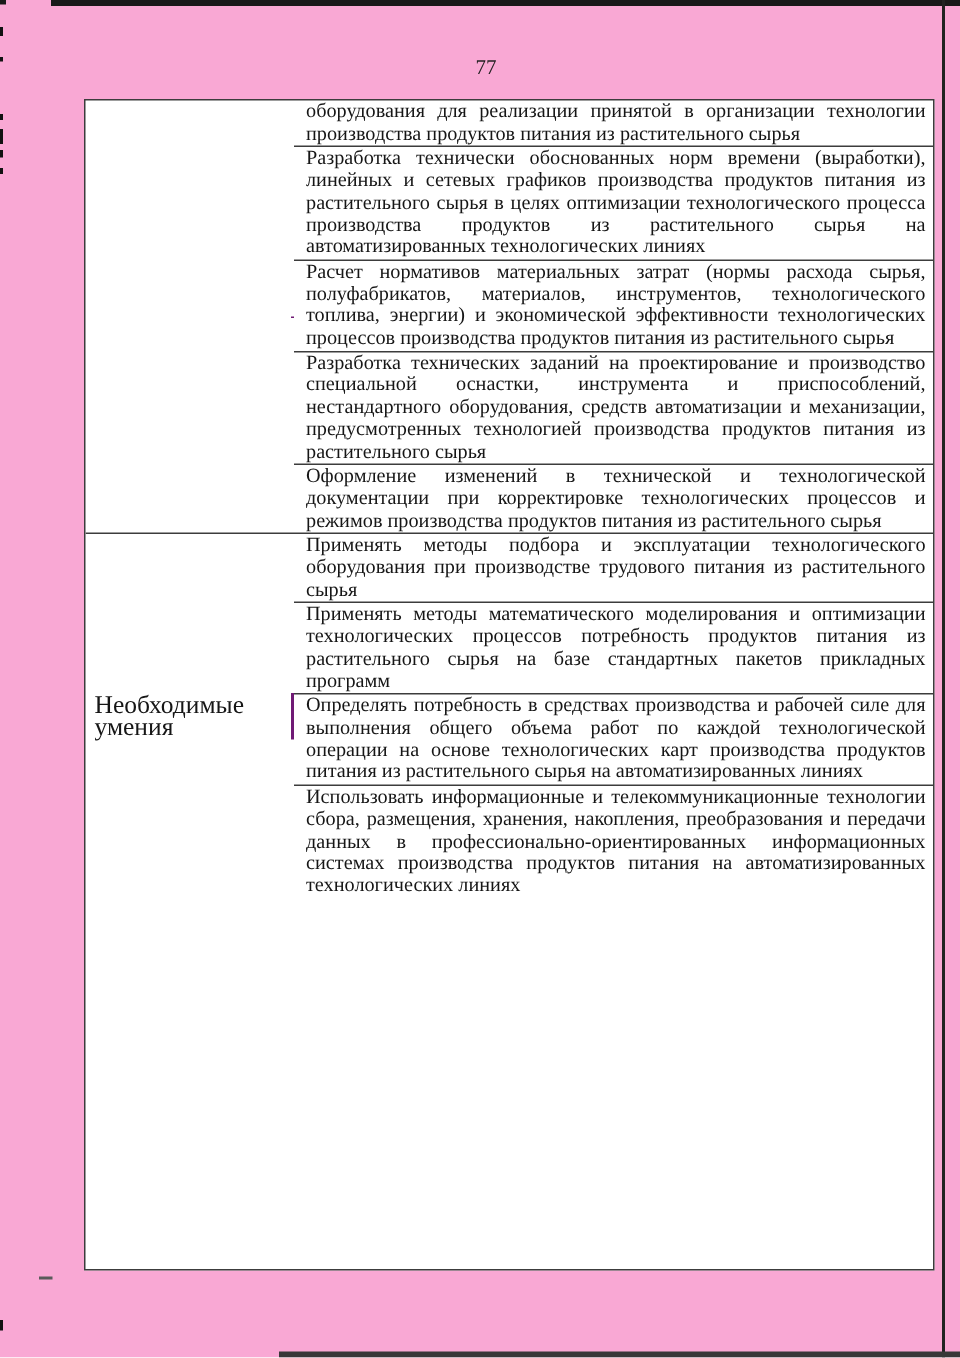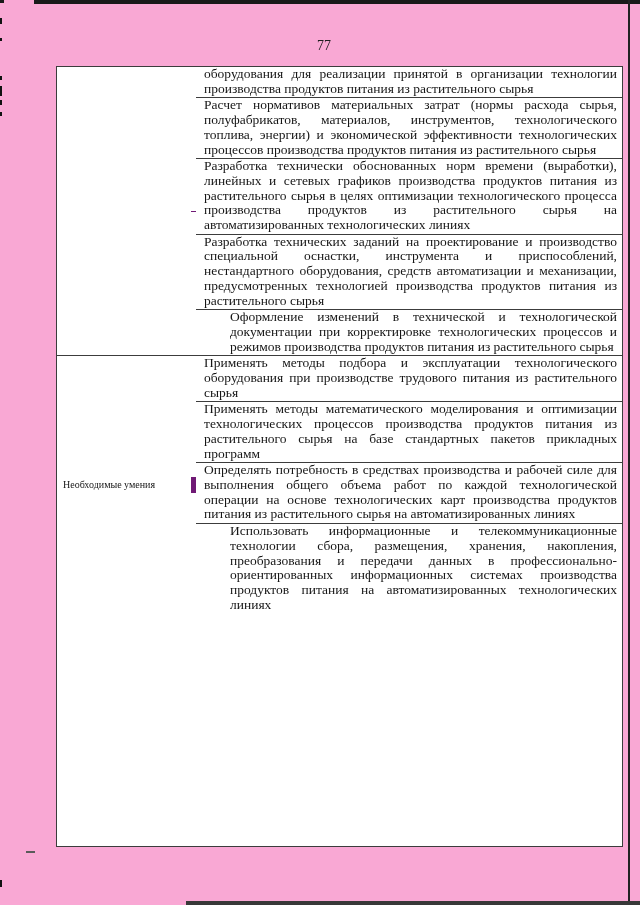--- a/index.html
+++ b/index.html
@@ -22,32 +22,32 @@
     position: absolute; left: 56px; top: 66px;
     width: 567px; height: 781px;
     border: 1px solid #3c3c3c;
     overflow: hidden;
     background: #fff;
   }
   .section { display: flex; width: 100%; align-items: center; }
   .section.sec-divider { border-bottom: 1px solid #3c3c3c; }
   .cell-label {
     width: 139px; flex: none;
-    border-right: 5px solid #701a75;
+    border-right: 2px solid #701a75;
     padding: 1px 4px 0 6px;
-    font-size: 10px; line-height: 14.7px;
+    font-size: 17px; line-height: 14.7px;
   }
   .cell-items { flex: 1; min-width: 0; display: block; }
   .item {
     font-size: 13.5px; line-height: 14.7px;
     text-align: justify;
     padding: 0 5px 1px 8px;
     border-bottom: 1px solid #3c3c3c;
   }
-  .cell-items .item:last-child { border-bottom: none; margin-left: 26px; }
+  .cell-items .item:last-child { border-bottom: none; }
 
   
   .artifact { position: absolute; background: #191919; }
   .bar-top-main   { left: 34px;  top: 0;     width: 606px; height: 4px; }
   .bar-top-tick   { left: 0;     top: 0;     width: 4px;   height: 3px; }
   .edge-right     { left: 628px; top: 0;     width: 2px;   height: 905px; background:#222; }
   .bar-bottom     { left: 186px; top: 901px; width: 454px; height: 4px; background:#383838; }
   .ld1 { left:0; top:18px;  width:2px; height:6px;  background:#111; }
   .ld2 { left:0; top:38px;  width:2px; height:3px;  background:#111; }
   .ld3 { left:0; top:76px;  width:2px; height:4px;  background:#111; }
@@ -63,32 +63,32 @@
 <div class="page">
 
   <div class="page-number">77</div>
 
   <div class="doc-table">
 
     <div class="section sec-divider">
       <div class="cell-label"></div>
       <div class="cell-items">
         <div class="item">оборудования для реализации принятой в организации технологии производства продуктов питания из растительного сырья</div>
+        <div class="item">Разработка технически обоснованных норм времени (выработки), линейных и сетевых графиков производства продуктов питания из растительного сырья в целях оптимизации технологического процесса производства продуктов из растительного сырья на автоматизированных технологических линиях</div>
         <div class="item">Расчет нормативов материальных затрат (нормы расхода сырья, полуфабрикатов, материалов, инструментов, технологического топлива, энергии) и экономической эффективности технологических процессов производства продуктов питания из растительного сырья</div>
-        <div class="item">Разработка технически обоснованных норм времени (выработки), линейных и сетевых графиков производства продуктов питания из растительного сырья в целях оптимизации технологического процесса производства продуктов из растительного сырья на автоматизированных технологических линиях</div>
         <div class="item">Разработка технических заданий на проектирование и производство специальной оснастки, инструмента и приспособлений, нестандартного оборудования, средств автоматизации и механизации, предусмотренных технологией производства продуктов питания из растительного сырья</div>
         <div class="item">Оформление изменений в технической и технологической документации при корректировке технологических процессов и режимов производства продуктов питания из растительного сырья</div>
       </div>
     </div>
 
     <div class="section">
       <div class="cell-label">Необходимые умения</div>
       <div class="cell-items">
         <div class="item">Применять методы подбора и эксплуатации технологического оборудования при производстве трудового питания из растительного сырья</div>
-        <div class="item">Применять методы математического моделирования и оптимизации технологических процессов производства продуктов питания из растительного сырья на базе стандартных пакетов прикладных программ</div>
+        <div class="item">Применять методы математического моделирования и оптимизации технологических процессов потребность продуктов питания из растительного сырья на базе стандартных пакетов прикладных программ</div>
         <div class="item">Определять потребность в средствах производства и рабочей силе для выполнения общего объема работ по каждой технологической операции на основе технологических карт производства продуктов питания из растительного сырья на автоматизированных линиях</div>
         <div class="item">Использовать информационные и телекоммуникационные технологии сбора, размещения, хранения, накопления, преобразования и передачи данных в профессионально-ориентированных информационных системах производства продуктов питания на автоматизированных технологических линиях</div>
 
       </div>
     </div>
 
   </div>
 
   <div class="artifact bar-top-main"></div>
   <div class="artifact bar-top-tick"></div>

